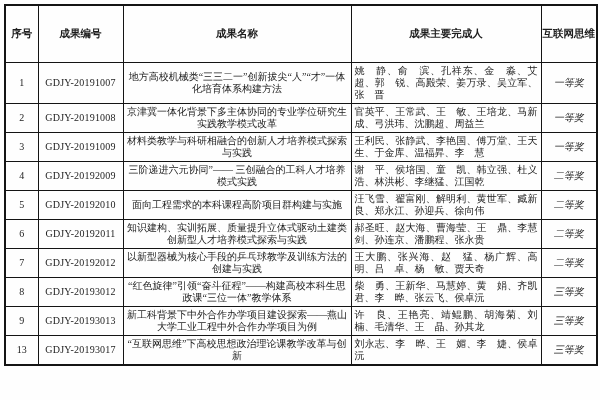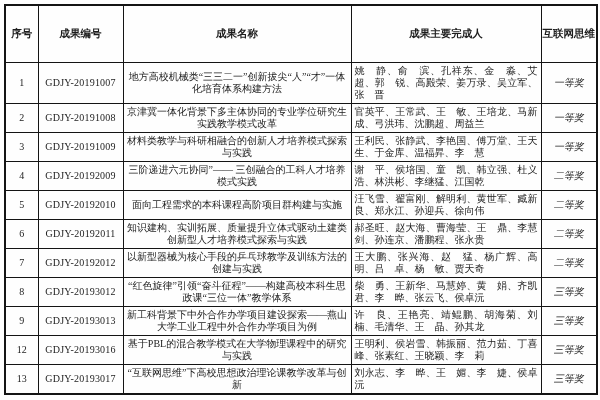--- a/index.html
+++ b/index.html
@@ -126,27 +126,20 @@
     <td class="c-award">三等奖</td>
   </tr>
         <tr>
     <td class="c-no">9</td>
     <td class="c-code">GDJY-20193013</td>
     <td class="c-name">新工科背景下中外合作办学项目建设探索——燕山大学工业工程中外合作办学项目为例</td>
     <td class="c-people">许　良、王艳亮、靖鲲鹏、胡海菊、刘　楠、毛清华、王　晶、孙其龙</td>
     <td class="c-award">三等奖</td>
   </tr>
         <tr>
-    <td class="c-no">12</td>
-    <td class="c-code">GDJY-20193016</td>
-    <td class="c-name">基于PBL的混合教学模式在大学物理课程中的研究与实践</td>
-    <td class="c-people">王明利、侯岩雪、韩振丽、范力茹、丁喜峰、张素红、王晓颖、李　莉</td>
-    <td class="c-award">三等奖</td>
-  </tr>
-        <tr>
     <td class="c-no">13</td>
     <td class="c-code">GDJY-20193017</td>
     <td class="c-name">“互联网思维”下高校思想政治理论课教学改革与创新</td>
     <td class="c-people">刘永志、李　晔、王　媚、李　婕、侯卓沅</td>
     <td class="c-award">三等奖</td>
   </tr>
       </tbody>
   </table>
 </div>
 

